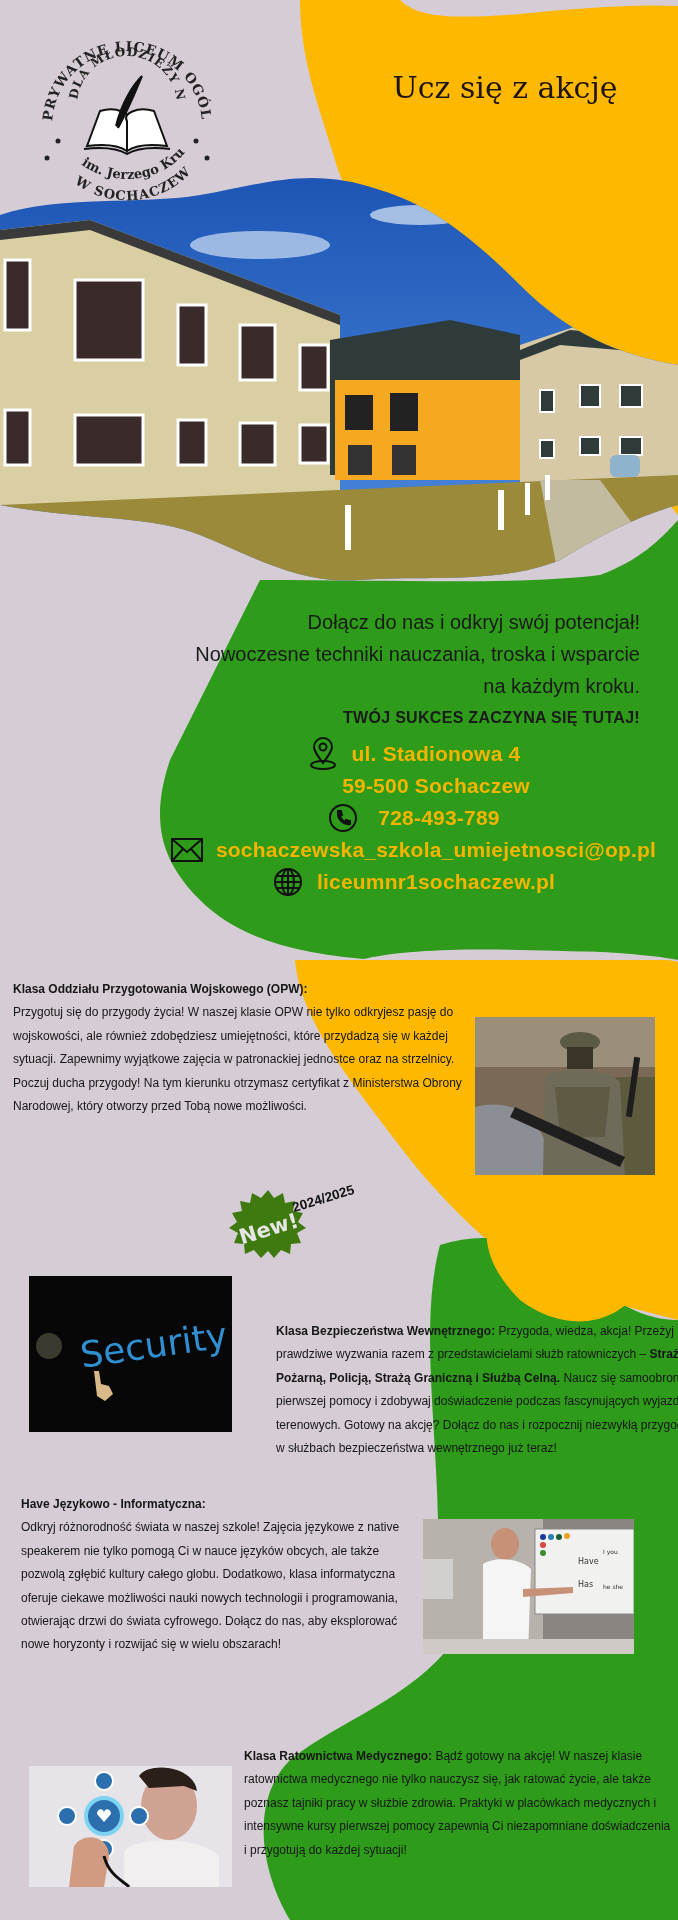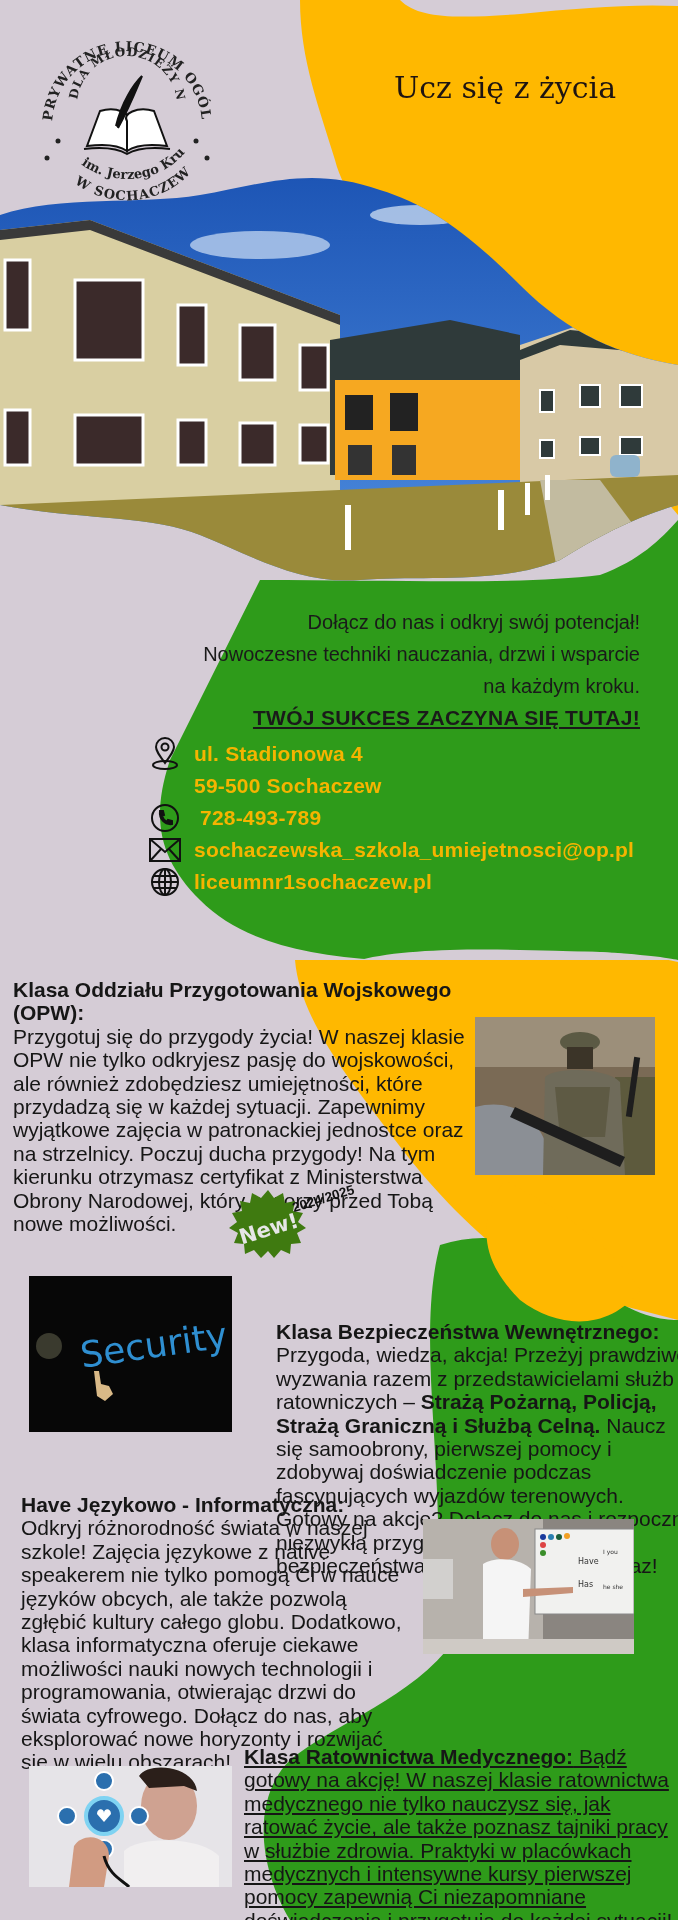--- a/index.html
+++ b/index.html
@@ -14,46 +14,46 @@
   .logo { left: 22px; top: 6px; width: 210px; height: 210px; }
 
   
   .tagline { left: 340px; top: 66px; width: 330px; text-align: center; font-family: "DejaVu Serif", serif; font-size: 30px; line-height: 44px; color: #1e1411; }
 
   
   .photo { left: 0; top: 175px; width: 678px; height: 410px; z-index: 1; }
 
   
   .intro { left: 40px; top: 606px; width: 600px; text-align: right; font-size: 20px; line-height: 32px; color: #1a1a1a; }
-  .intro .bold { font-weight: bold; font-size: 21px; letter-spacing: 0.3px; text-decoration: underline; }
+  .intro .bold { font-weight: bold; font-size: 16px; letter-spacing: 0.3px; }
 
   
   .contacts { left: 148px; top: 738px; width: 530px; }
-  .contact-row { display: flex; align-items: center; height: 32px; }
+  .contact-row { display: flex; align-items: center; height: 32px; justify-content: center; }
   .contact-icon { width: 34px; height: 32px; display: flex; align-items: center; justify-content: center; margin-right: 12px; }
   .contact-text { color: #f5b400; font-weight: bold; font-size: 21px; letter-spacing: 0.2px; }
   .contact-row.no-icon .contact-text { margin-left: 46px; }
 
   
-  .sec-text { font-size: 21px; line-height: 23.4px; color: #161616; }
+  .sec-text { font-size: 12px; line-height: 23.4px; color: #161616; }
   .sec-text b { font-weight: bold; }
 
   .opw { left: 13px; top: 978px; width: 455px; }
   .img-soldier { left: 475px; top: 1017px; width: 180px; height: 158px; }
 
   .new-badge { left: 228px; top: 1188px; width: 80px; height: 70px; }
   .new-year { left: 295px; top: 1200px; font-weight: bold; font-size: 13.5px; transform: rotate(-17deg); transform-origin: left bottom; color: #111; }
 
   .bw { left: 252px; top: 1320px; width: 420px; margin-left: 24px; }
   .img-security { left: 29px; top: 1276px; width: 203px; height: 156px; }
 
   .lang { left: 21px; top: 1493px; width: 390px; }
   .img-teacher { left: 423px; top: 1519px; width: 211px; height: 159px; }
 
-  .med { left: 244px; top: 1745px; width: 430px; text-decoration: underline; }
+  .med { left: 244px; top: 1745px; width: 430px; }
   .img-doctor { left: 29px; top: 1766px; width: 203px; height: 121px; }
 
   .photo-box { overflow: hidden; }
 </style>
 </head>
 <body>
 
 <svg class="bg-svg" viewBox="0 0 678 1920">
 
   <path d="M300,0 L678,0 L678,515 C640,470 600,420 560,380 C520,340 470,300 430,270 C380,235 345,200 335,160 C320,110 300,60 300,0 Z" fill="#ffb800"></path>
@@ -160,26 +160,26 @@
     <g fill="none" stroke="#111" stroke-width="2">
       <path d="M65,140 L78,105 C95,100 110,108 105,115 L105,145 C95,138 80,138 65,140 Z" fill="#fff"></path>
       <path d="M145,140 L132,105 C115,100 100,108 105,115 L105,145 C115,138 130,138 145,140 Z" fill="#fff"></path>
       <path d="M62,143 C80,141 95,142 105,148 C115,142 130,141 148,143"></path>
       <path d="M94,120 C100,95 112,78 120,70 C114,84 108,100 96,122" fill="#111"></path>
     </g>
   </svg>
 </div>
 
 <div class="abs tagline">
-  <div>Ucz się z życia</div>
+  <div>Ucz się z akcję</div>
 </div>
 
 <div class="abs intro">
   <div>Dołącz do nas i odkryj swój potencjał!</div>
-  <div>Nowoczesne techniki nauczania, drzwi i wsparcie</div>
+  <div>Nowoczesne techniki nauczania, troska i wsparcie</div>
   <div>na każdym kroku.</div>
   <div class="bold">TWÓJ SUKCES ZACZYNA SIĘ TUTAJ!</div>
 </div>
 
 <div class="abs contacts">
   <div class="contact-row">
     <span class="contact-icon">
       <svg width="30" height="34" viewBox="0 0 30 34" fill="none" stroke="#111" stroke-width="2">
         <path d="M15,26 C9,18 6,14 6,10 A9,9 0 0,1 24,10 C24,14 21,18 15,26 Z"></path>
         <circle cx="15" cy="10" r="3.5"></circle>

